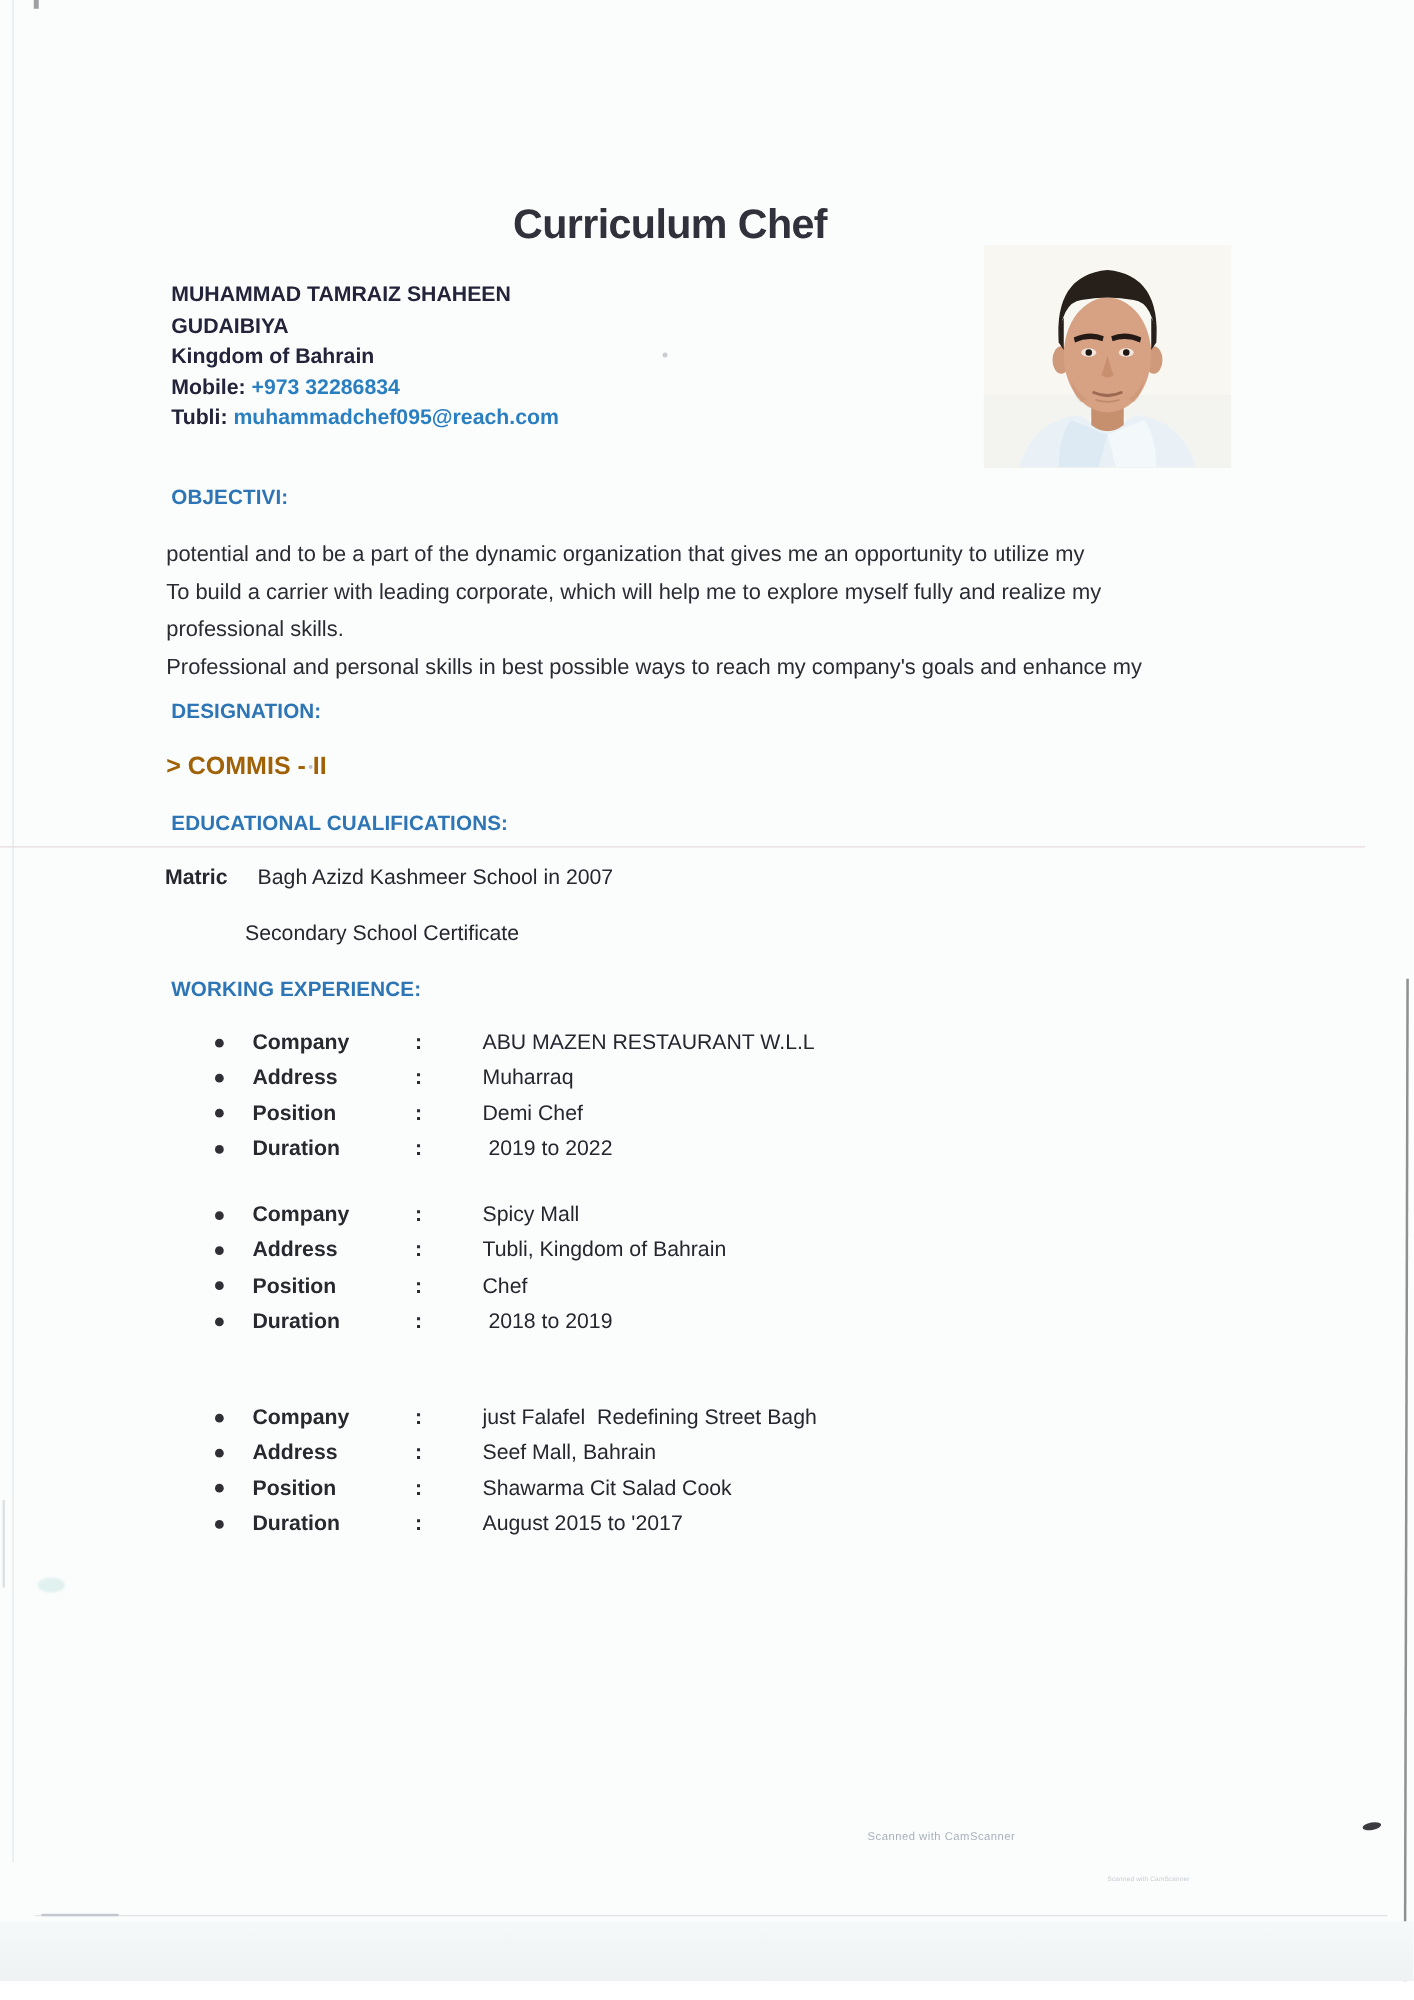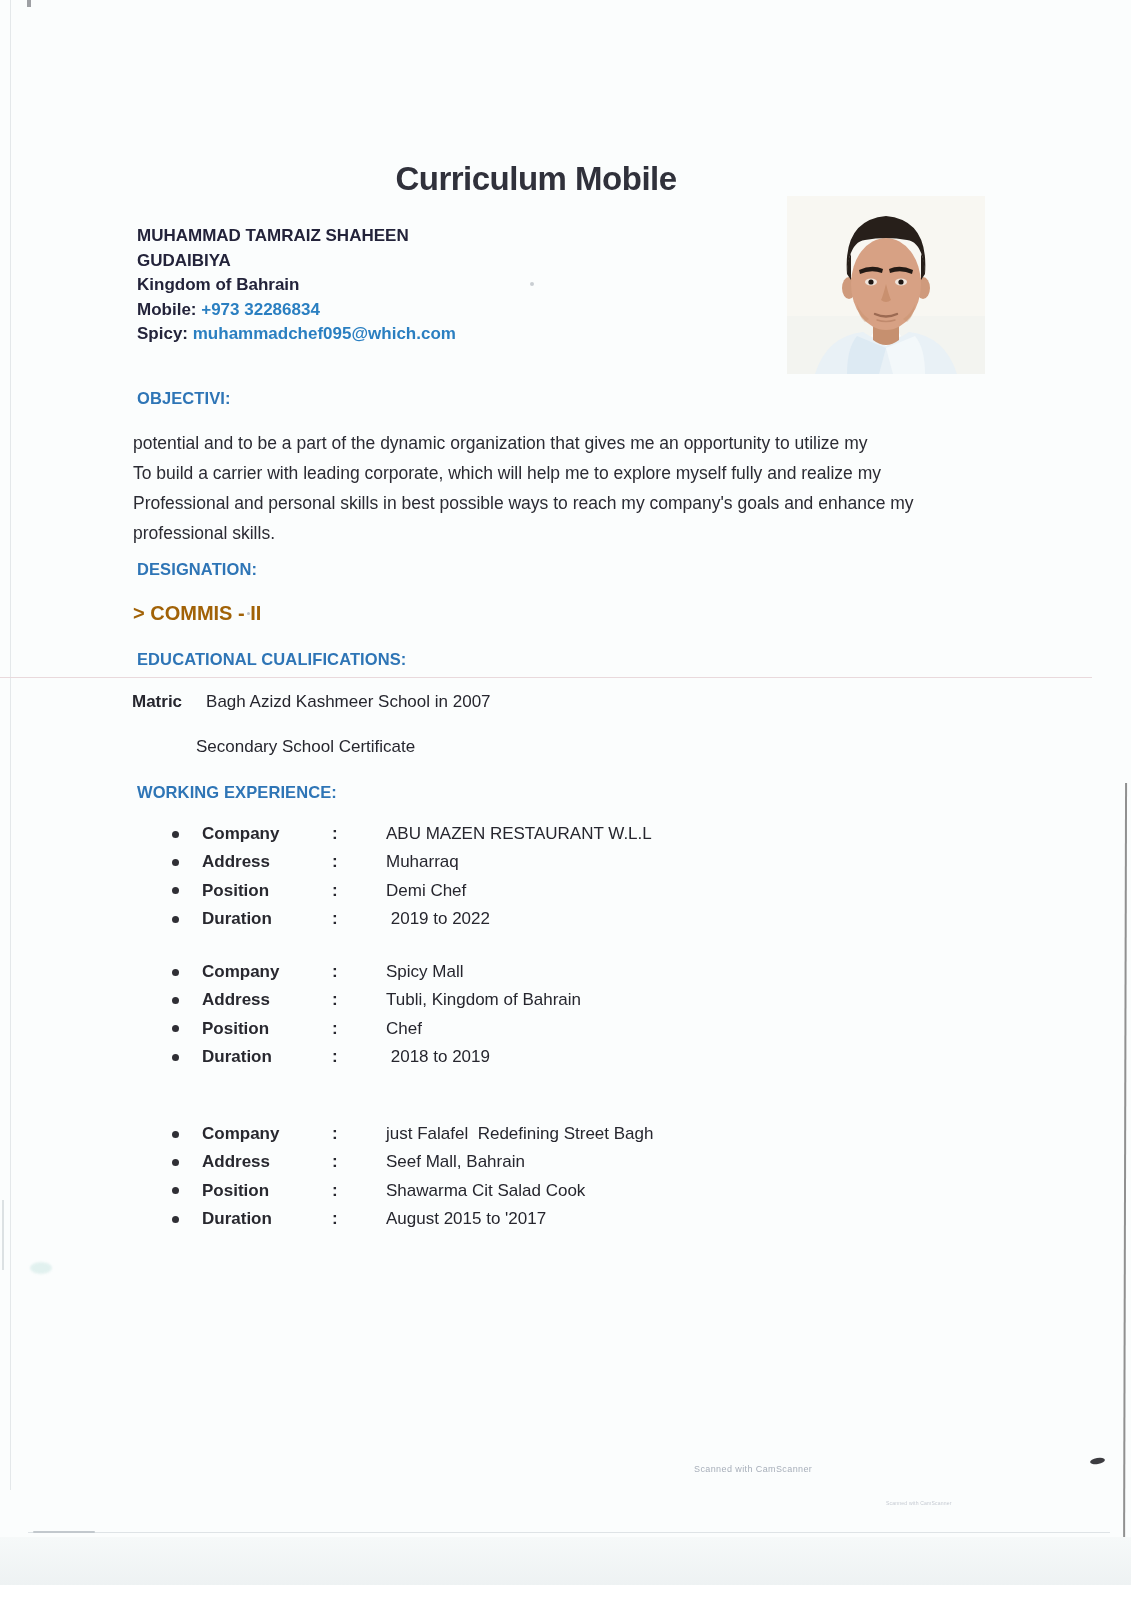--- a/index.html
+++ b/index.html
@@ -74,28 +74,28 @@
   <div class="edu-rule"></div>
   <div class="bottom-rule"></div>
   <div class="bottom-rule-dark"></div>
   <div class="bottom-band"></div>
   <div class="bottom-white"></div>
   <div class="ink-blob"></div>
   <div class="speck-a"></div>
   <div class="speck-b"></div>
   <div class="smudge"></div>
 
-  <div class="title">Curriculum Mobile</div>
+  <div class="title">Curriculum Chef</div>
 
   <div class="contact">
     <div>MUHAMMAD TAMRAIZ SHAHEEN</div>
     <div>GUDAIBIYA</div>
     <div>Kingdom of Bahrain</div>
     <div><span class="label">Mobile: </span><span class="blue">+973 32286834</span></div>
-    <div><span class="label">Spicy: </span><span class="blue">muhammadchef095@which.com</span></div>
+    <div><span class="label">Tubli: </span><span class="blue">muhammadchef095@reach.com</span></div>
   </div>
 
   <div class="photo">
     <svg viewBox="0 0 198 178">
       <rect x="0" y="0" width="198" height="178" fill="#f8f7f2"></rect>
       <rect x="0" y="120" width="198" height="58" fill="#f3f4f0"></rect>
 
       <path d="M28,178 Q40,140 76,136 L99,150 L122,136 Q158,140 170,178 Z" fill="#e9f1f6"></path>
       <path d="M70,140 L99,152 L92,178 L60,178 Q60,152 70,140 Z" fill="#ddeaf3"></path>
       <path d="M128,140 L99,152 L106,178 L138,178 Q138,152 128,140 Z" fill="#f3f8fa"></path>
@@ -127,22 +127,22 @@
 
       <path d="M70,108 q4,10 12,15 l-4,3 q-7,-6 -8,-18 Z" fill="#c8926f" opacity=".45"></path>
       <path d="M128,108 q-4,10 -12,15 l4,3 q7,-6 8,-18 Z" fill="#c8926f" opacity=".45"></path>
     </svg>
   </div>
 
   <div class="h-blue h-obj">OBJECTIVI:</div>
   <div class="objective">
     <div>potential and to be a part of the dynamic organization that gives me an opportunity to utilize my</div>
     <div>To build a carrier with leading corporate, which will help me to explore myself fully and realize my</div>
+    <div>professional skills.</div>
     <div>Professional and personal skills in best possible ways to reach my company's goals and enhance my</div>
-    <div>professional skills.</div>
   </div>
 
   <div class="h-blue h-des">DESIGNATION:</div>
   <div class="designation">&gt; COMMIS - II</div>
 
   <div class="h-blue h-edu">EDUCATIONAL CUALIFICATIONS:</div>
   <div class="edu-line1">
     <span>Matric</span><span class="edu-val">Bagh Azizd Kashmeer School in 2007</span>
   </div>
   <div class="edu-line2">Secondary School Certificate</div>

